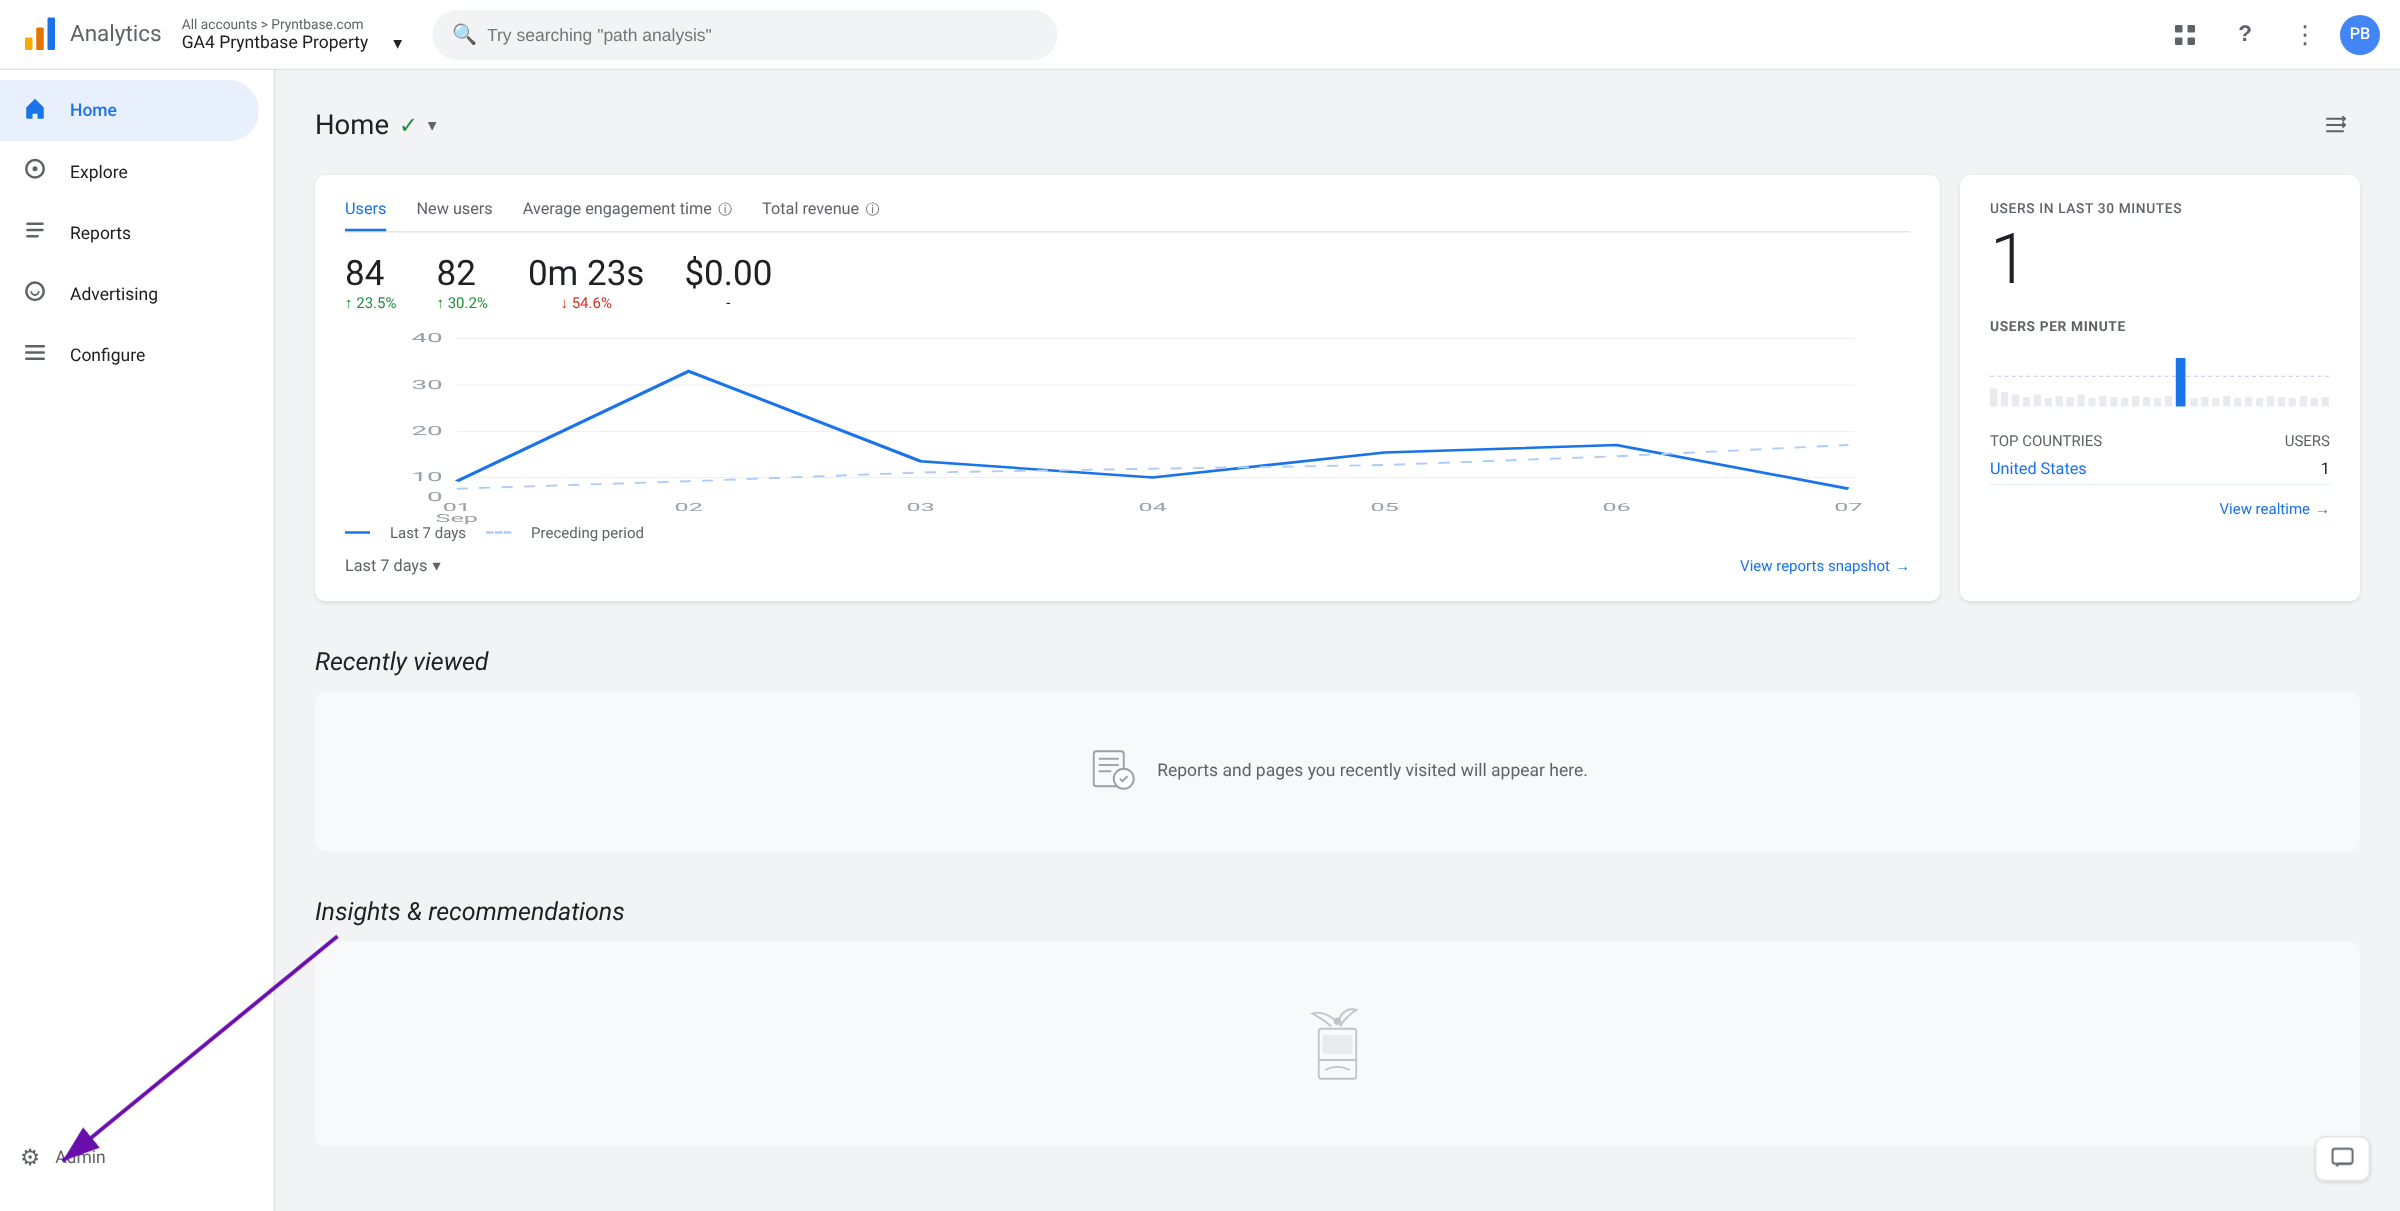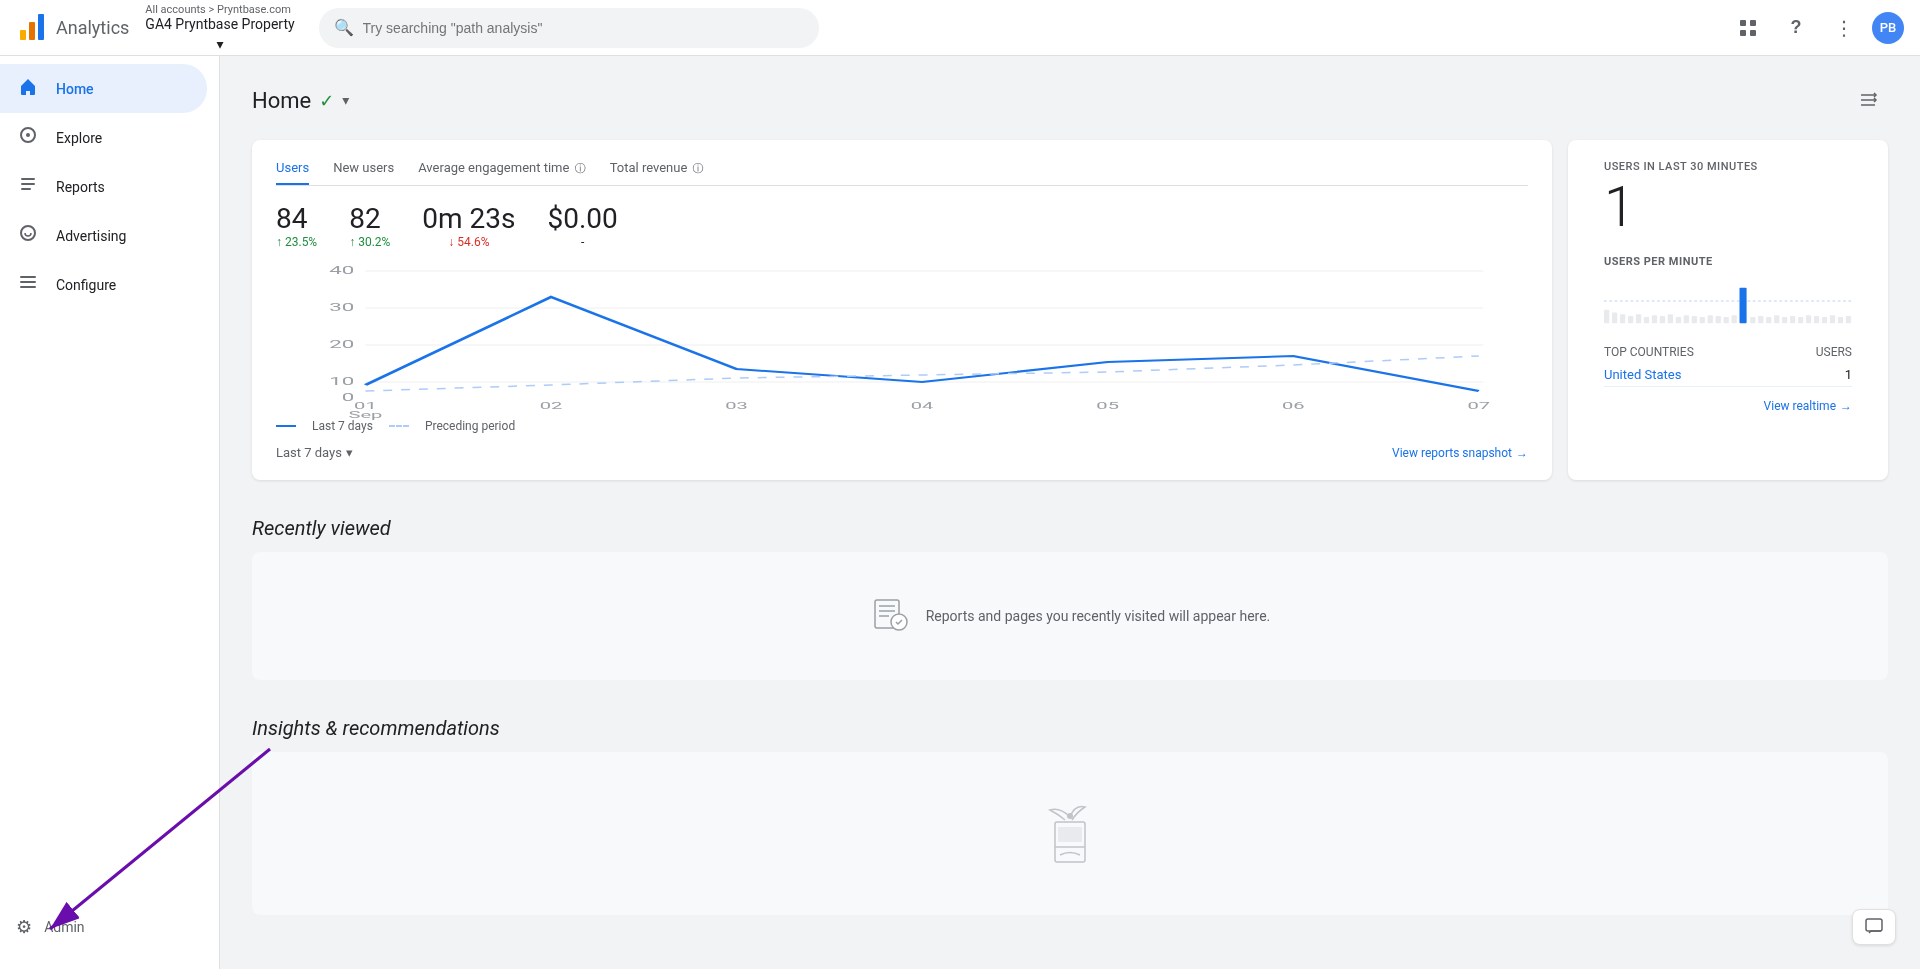--- a/index.html
+++ b/index.html
@@ -9,21 +9,21 @@
     .top-nav {
       display: flex; align-items: center; background: #fff;
       height: 56px; padding: 0 16px; border-bottom: 1px solid #e0e0e0;
       position: fixed; top: 0; left: 0; right: 0; z-index: 100;
     }
     .top-nav-logo { display: flex; align-items: center; gap: 8px; }
     .logo-icon { width: 32px; height: 32px; }
     .logo-text { font-size: 18px; color: #5f6368; font-weight: 400; }
     .top-nav-property { margin-left: 16px; display: flex; flex-direction: column; }
     .property-breadcrumb { font-size: 11px; color: #5f6368; }
-    .property-name { font-size: 14px; color: #202124; display: flex; align-items: center; gap: 4px; cursor: pointer; flex-direction: column; }
+    .property-name { font-size: 14px; color: #202124; display: flex; align-items: center; gap: 20px; cursor: pointer; }
     .search-bar {
       margin-left: 24px; flex: 1; max-width: 500px;
       background: #f1f3f4; border-radius: 24px; display: flex; align-items: center;
       padding: 0 16px; height: 40px; gap: 8px;
     }
     .search-bar input { border: none; background: transparent; outline: none; font-size: 14px; color: #5f6368; width: 100%; }
     .top-nav-actions { margin-left: auto; display: flex; align-items: center; gap: 8px; }
     .icon-btn { width: 40px; height: 40px; border-radius: 50%; display: flex; align-items: center; justify-content: center; cursor: pointer; color: #5f6368; background: transparent; border: none; font-size: 18px; }
     .avatar { width: 32px; height: 32px; border-radius: 50%; background: #4285f4; color: #fff; display: flex; align-items: center; justify-content: center; font-size: 13px; font-weight: 500; cursor: pointer; }
 
@@ -76,21 +76,21 @@
     
     .chart-area { height: 150px; position: relative; margin: 8px 0; }
     .chart-legend { display: flex; gap: 16px; margin-top: 4px; font-size: 12px; color: #5f6368; align-items: center; }
     .legend-line { width: 20px; height: 2px; background: #1a73e8; display: inline-block; }
     .chart-footer { display: flex; align-items: center; justify-content: space-between; margin-top: 12px; }
     .date-range-btn { font-size: 13px; color: #5f6368; display: flex; align-items: center; gap: 4px; cursor: pointer; }
     .view-link { color: #1a73e8; font-size: 12px; cursor: pointer; display: flex; align-items: center; gap: 4px; }
 
     
     .realtime-card {
-      background: #fff; border-radius: 8px; padding: 20px 36px;
+      background: #fff; border-radius: 8px; padding: 20px 24px;
       width: 320px; box-shadow: 0 1px 3px rgba(0,0,0,0.1);
     }
     .realtime-section-title { font-size: 11px; color: #5f6368; font-weight: 500; letter-spacing: 0.5px; text-transform: uppercase; margin-bottom: 4px; }
     .realtime-big-number { font-size: 56px; font-weight: 300; color: #202124; line-height: 1.1; margin-bottom: 16px; }
     .users-per-minute-label { font-size: 11px; color: #5f6368; font-weight: 700; letter-spacing: 0.5px; text-transform: uppercase; margin-bottom: 8px; }
     .top-countries-header { display: flex; justify-content: space-between; font-size: 12px; color: #5f6368; margin-bottom: 4px; }
     .country-row { display: flex; justify-content: space-between; align-items: center; padding: 4px 0; border-bottom: 1px solid #e8f0fe; }
     .country-name { font-size: 13px; color: #1a73e8; }
     .country-users { font-size: 13px; color: #202124; }
     .realtime-footer { margin-top: 12px; text-align: right; }

